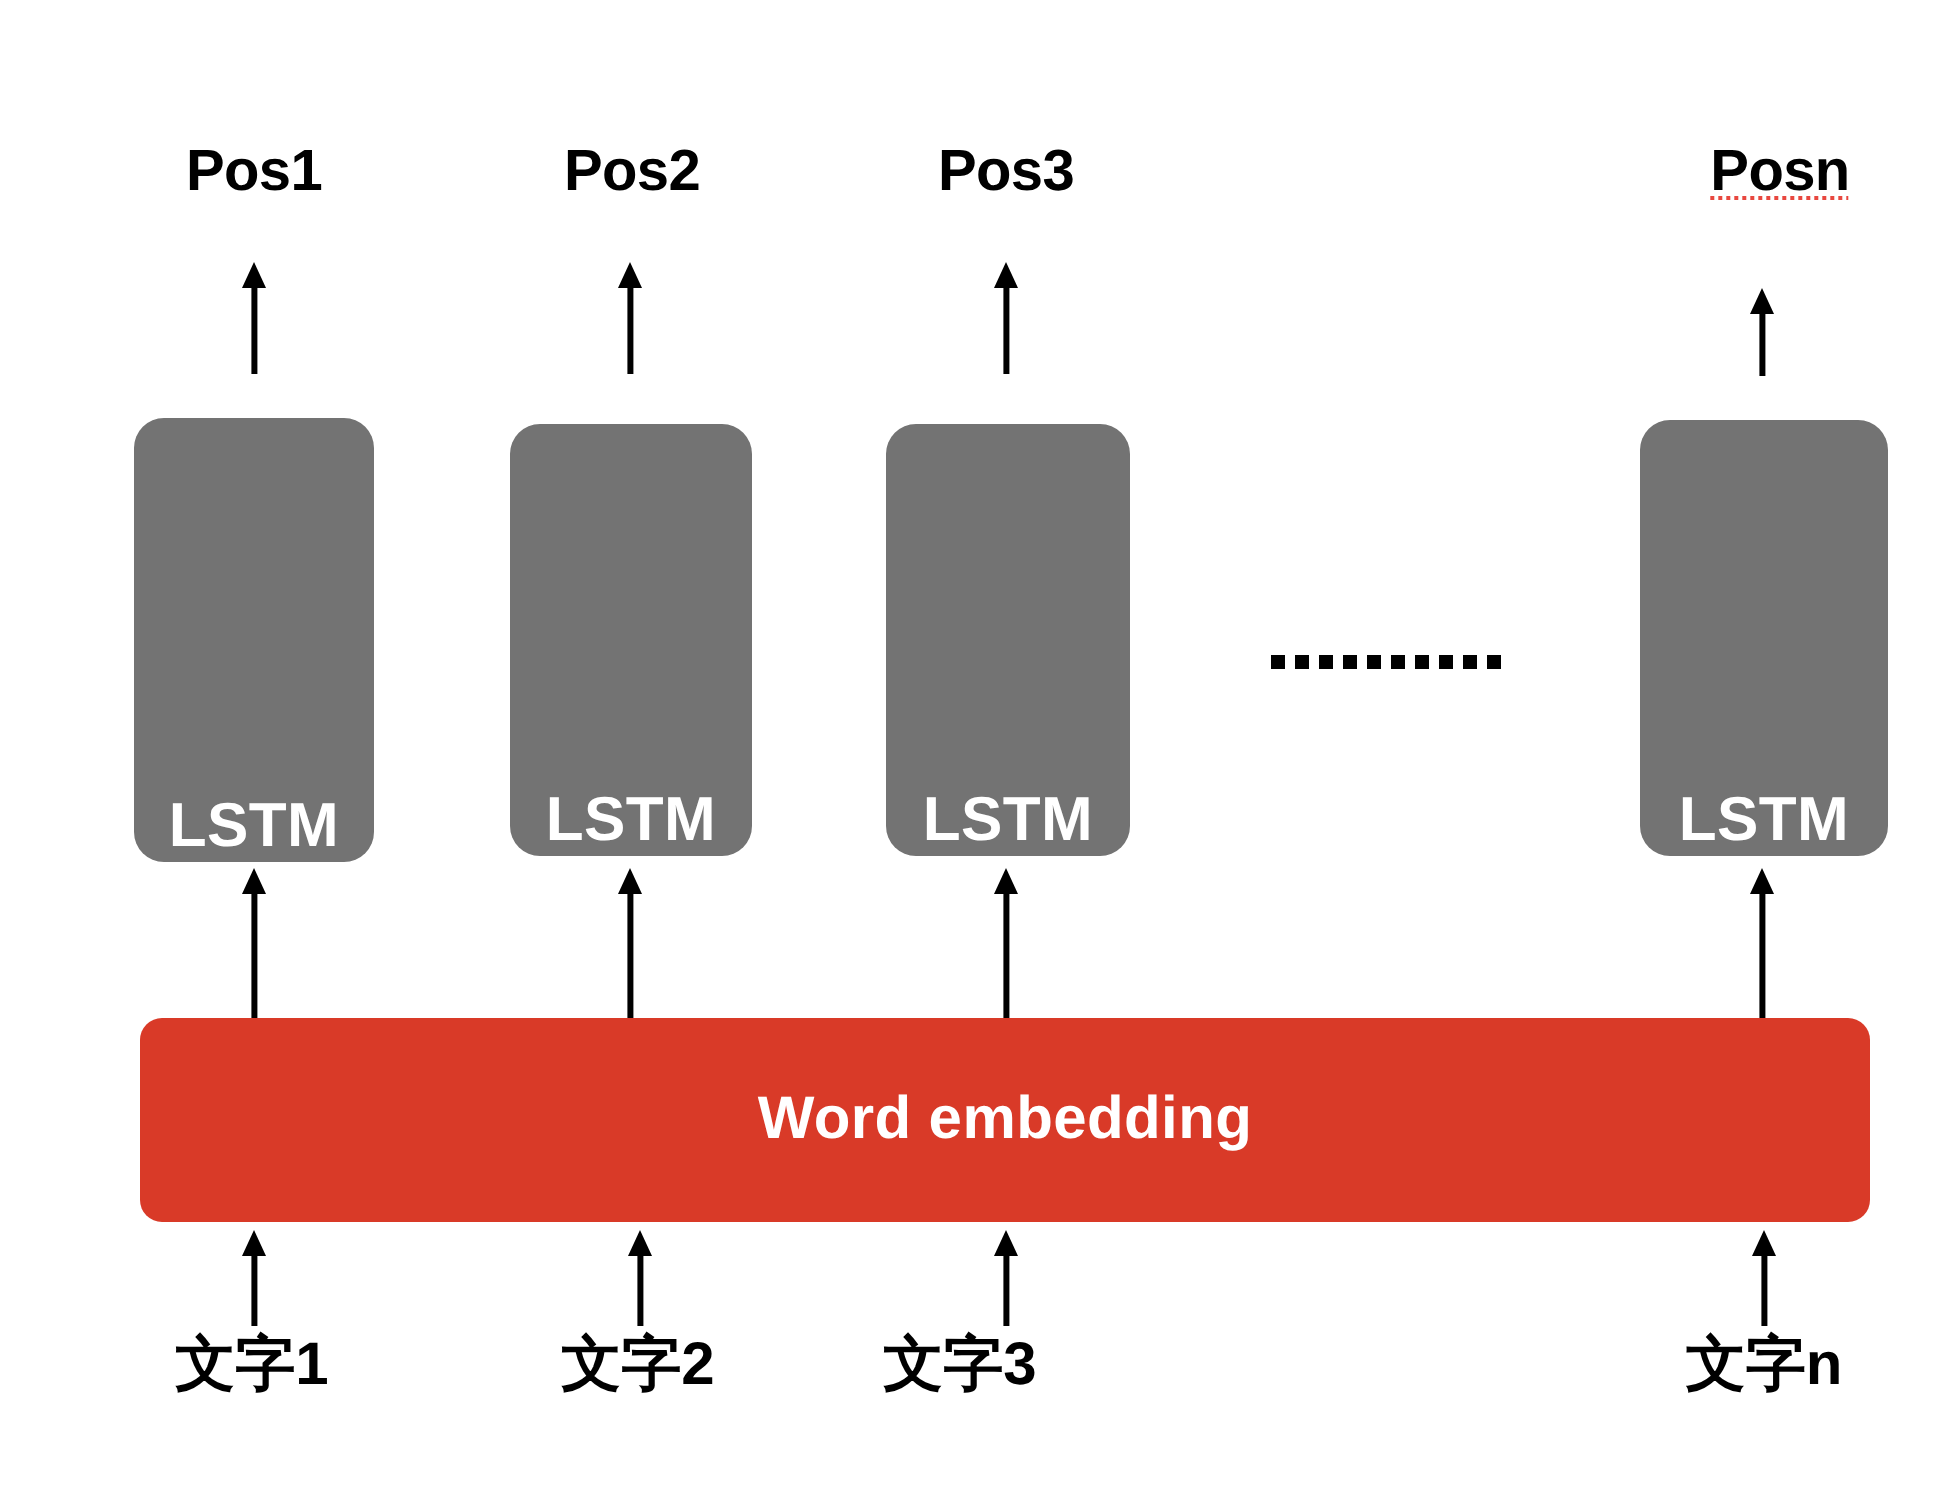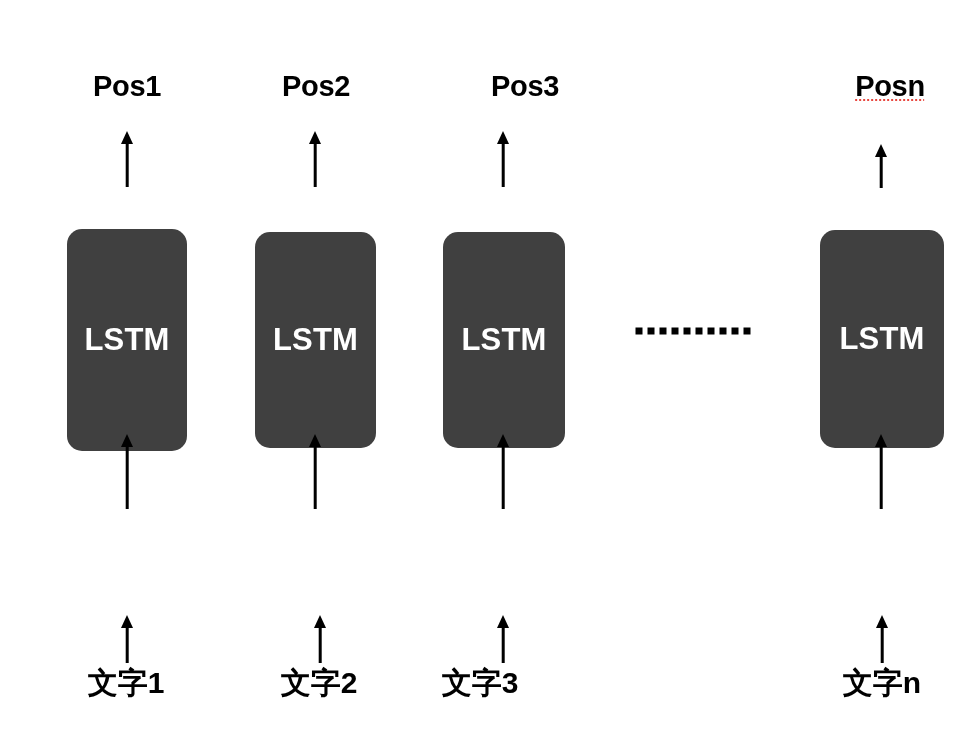--- a/index.html
+++ b/index.html
@@ -34,30 +34,29 @@
     text-decoration: underline;
     text-decoration-style: dotted;
     text-decoration-color: #e8473f;
     text-decoration-thickness: 2px;
     text-underline-offset: 3px;
   }
 
   
   .lstm-box {
     position: absolute;
-    background: #404040;
+    background: #737373;
     border-radius: 15px;
     color: #ffffff;
     font-size: 31px;
     font-weight: bold;
     display: flex;
-    align-items: center;
+    align-items: flex-end;
     justify-content: center;
     letter-spacing: 0.2px;
-    margin-top: 20px;
   }
 
   
   .embed-bar {
     position: absolute;
     background: #D93A28;
     border-radius: 11px;
     color: #ffffff;
     font-size: 30px;
     font-weight: bold;
@@ -116,21 +115,21 @@
     background: #000000;
   }
 </style>
 </head>
 <body>
 
 <div id="canvas">
 
   <div class="pos-label" style="left:127px; top:72px;">Pos1</div>
   <div class="pos-label" style="left:316px; top:72px;">Pos2</div>
-  <div class="pos-label" style="left:525px; top:72px;">Pos3</div>
+  <div class="pos-label" style="left:503px; top:72px;">Pos3</div>
   <div class="pos-label misspelled" style="left:890px; top:72px;">Posn</div>
 
   <div class="arrow" style="left:127px; top:131px; width:16px; height:56px;">
     <span class="head"></span>
     <span class="shaft" style="top:9px; height:47px;"></span>
   </div>
   <div class="arrow" style="left:315px; top:131px; width:16px; height:56px;">
     <span class="head"></span>
     <span class="shaft" style="top:9px; height:47px;"></span>
   </div>
@@ -179,20 +178,23 @@
   </div>
   <div class="arrow" style="left:503px; top:434px; width:16px; height:75px;">
     <span class="head"></span>
     <span class="shaft" style="top:9px; height:66px;"></span>
   </div>
   <div class="arrow" style="left:881px; top:434px; width:16px; height:75px;">
     <span class="head"></span>
     <span class="shaft" style="top:9px; height:66px;"></span>
   </div>
 
+  <div class="embed-bar" style="left:70px; top:509px; width:865px; height:102px;">
+    <span>Word embedding</span>
+  </div>
 
   <div class="arrow" style="left:127px; top:615px; width:16px; height:48px;">
     <span class="head"></span>
     <span class="shaft" style="top:9px; height:39px;"></span>
   </div>
   <div class="arrow" style="left:320px; top:615px; width:16px; height:48px;">
     <span class="head"></span>
     <span class="shaft" style="top:9px; height:39px;"></span>
   </div>
   <div class="arrow" style="left:503px; top:615px; width:16px; height:48px;">

